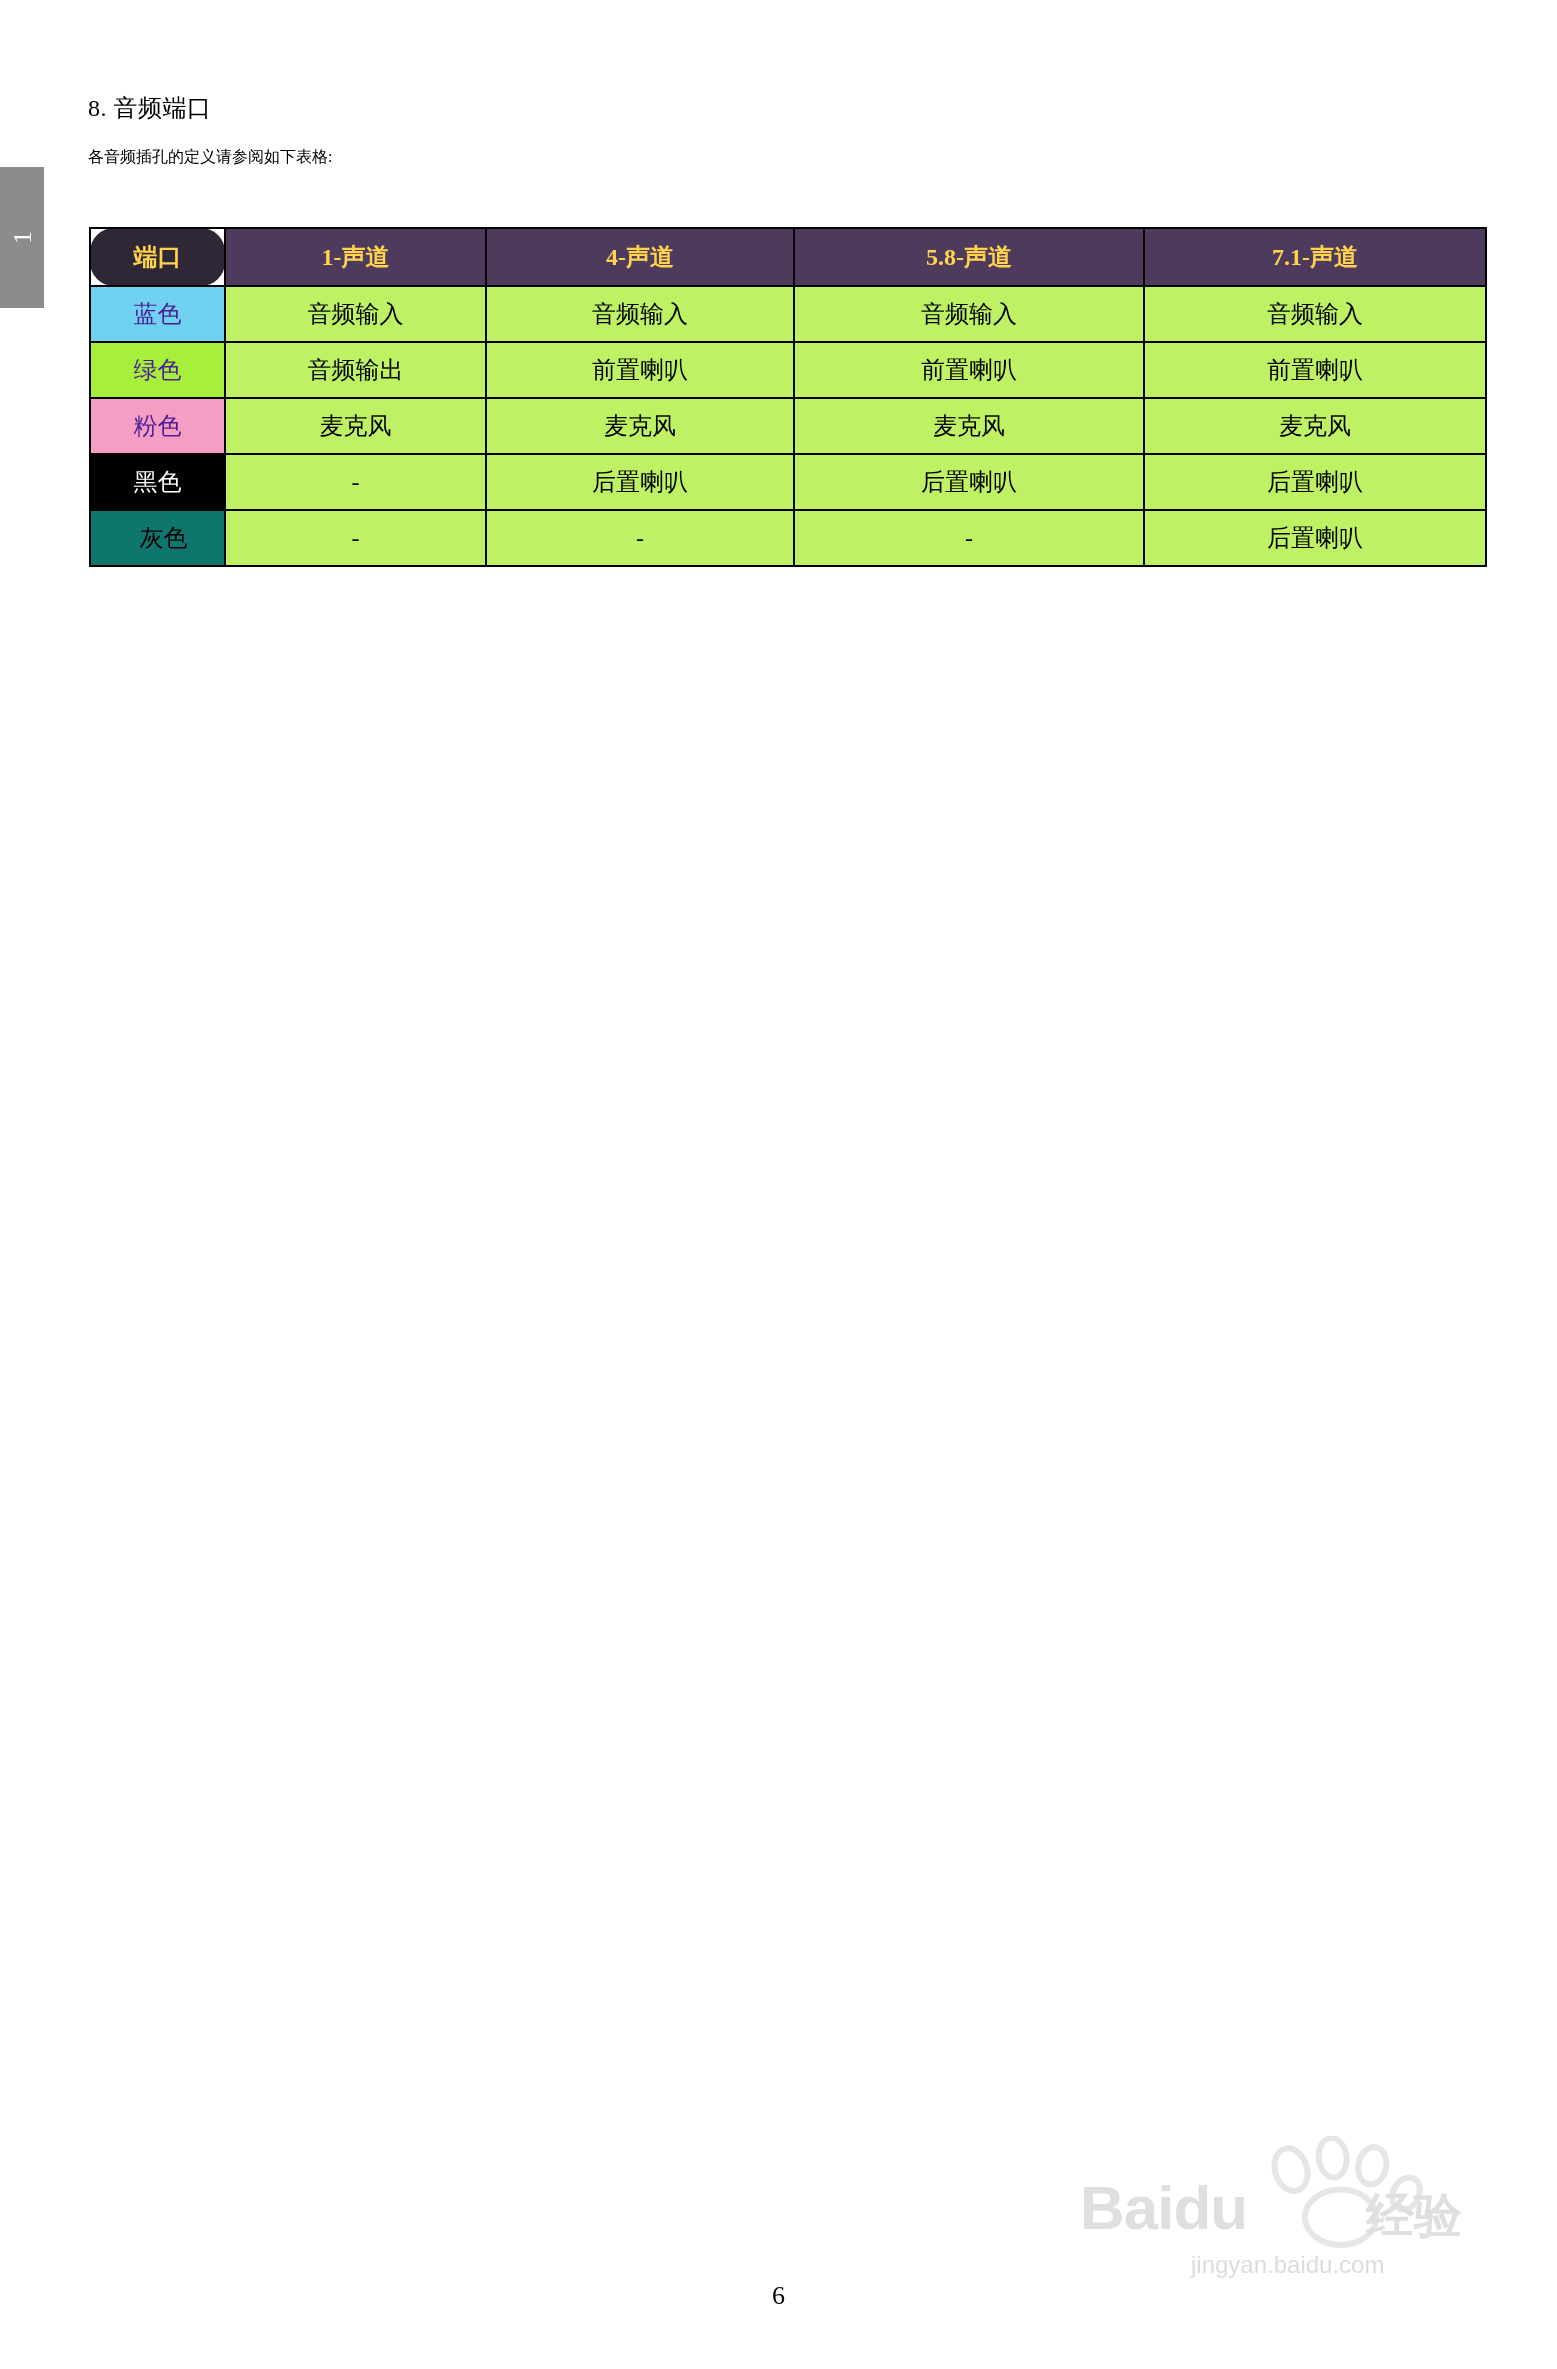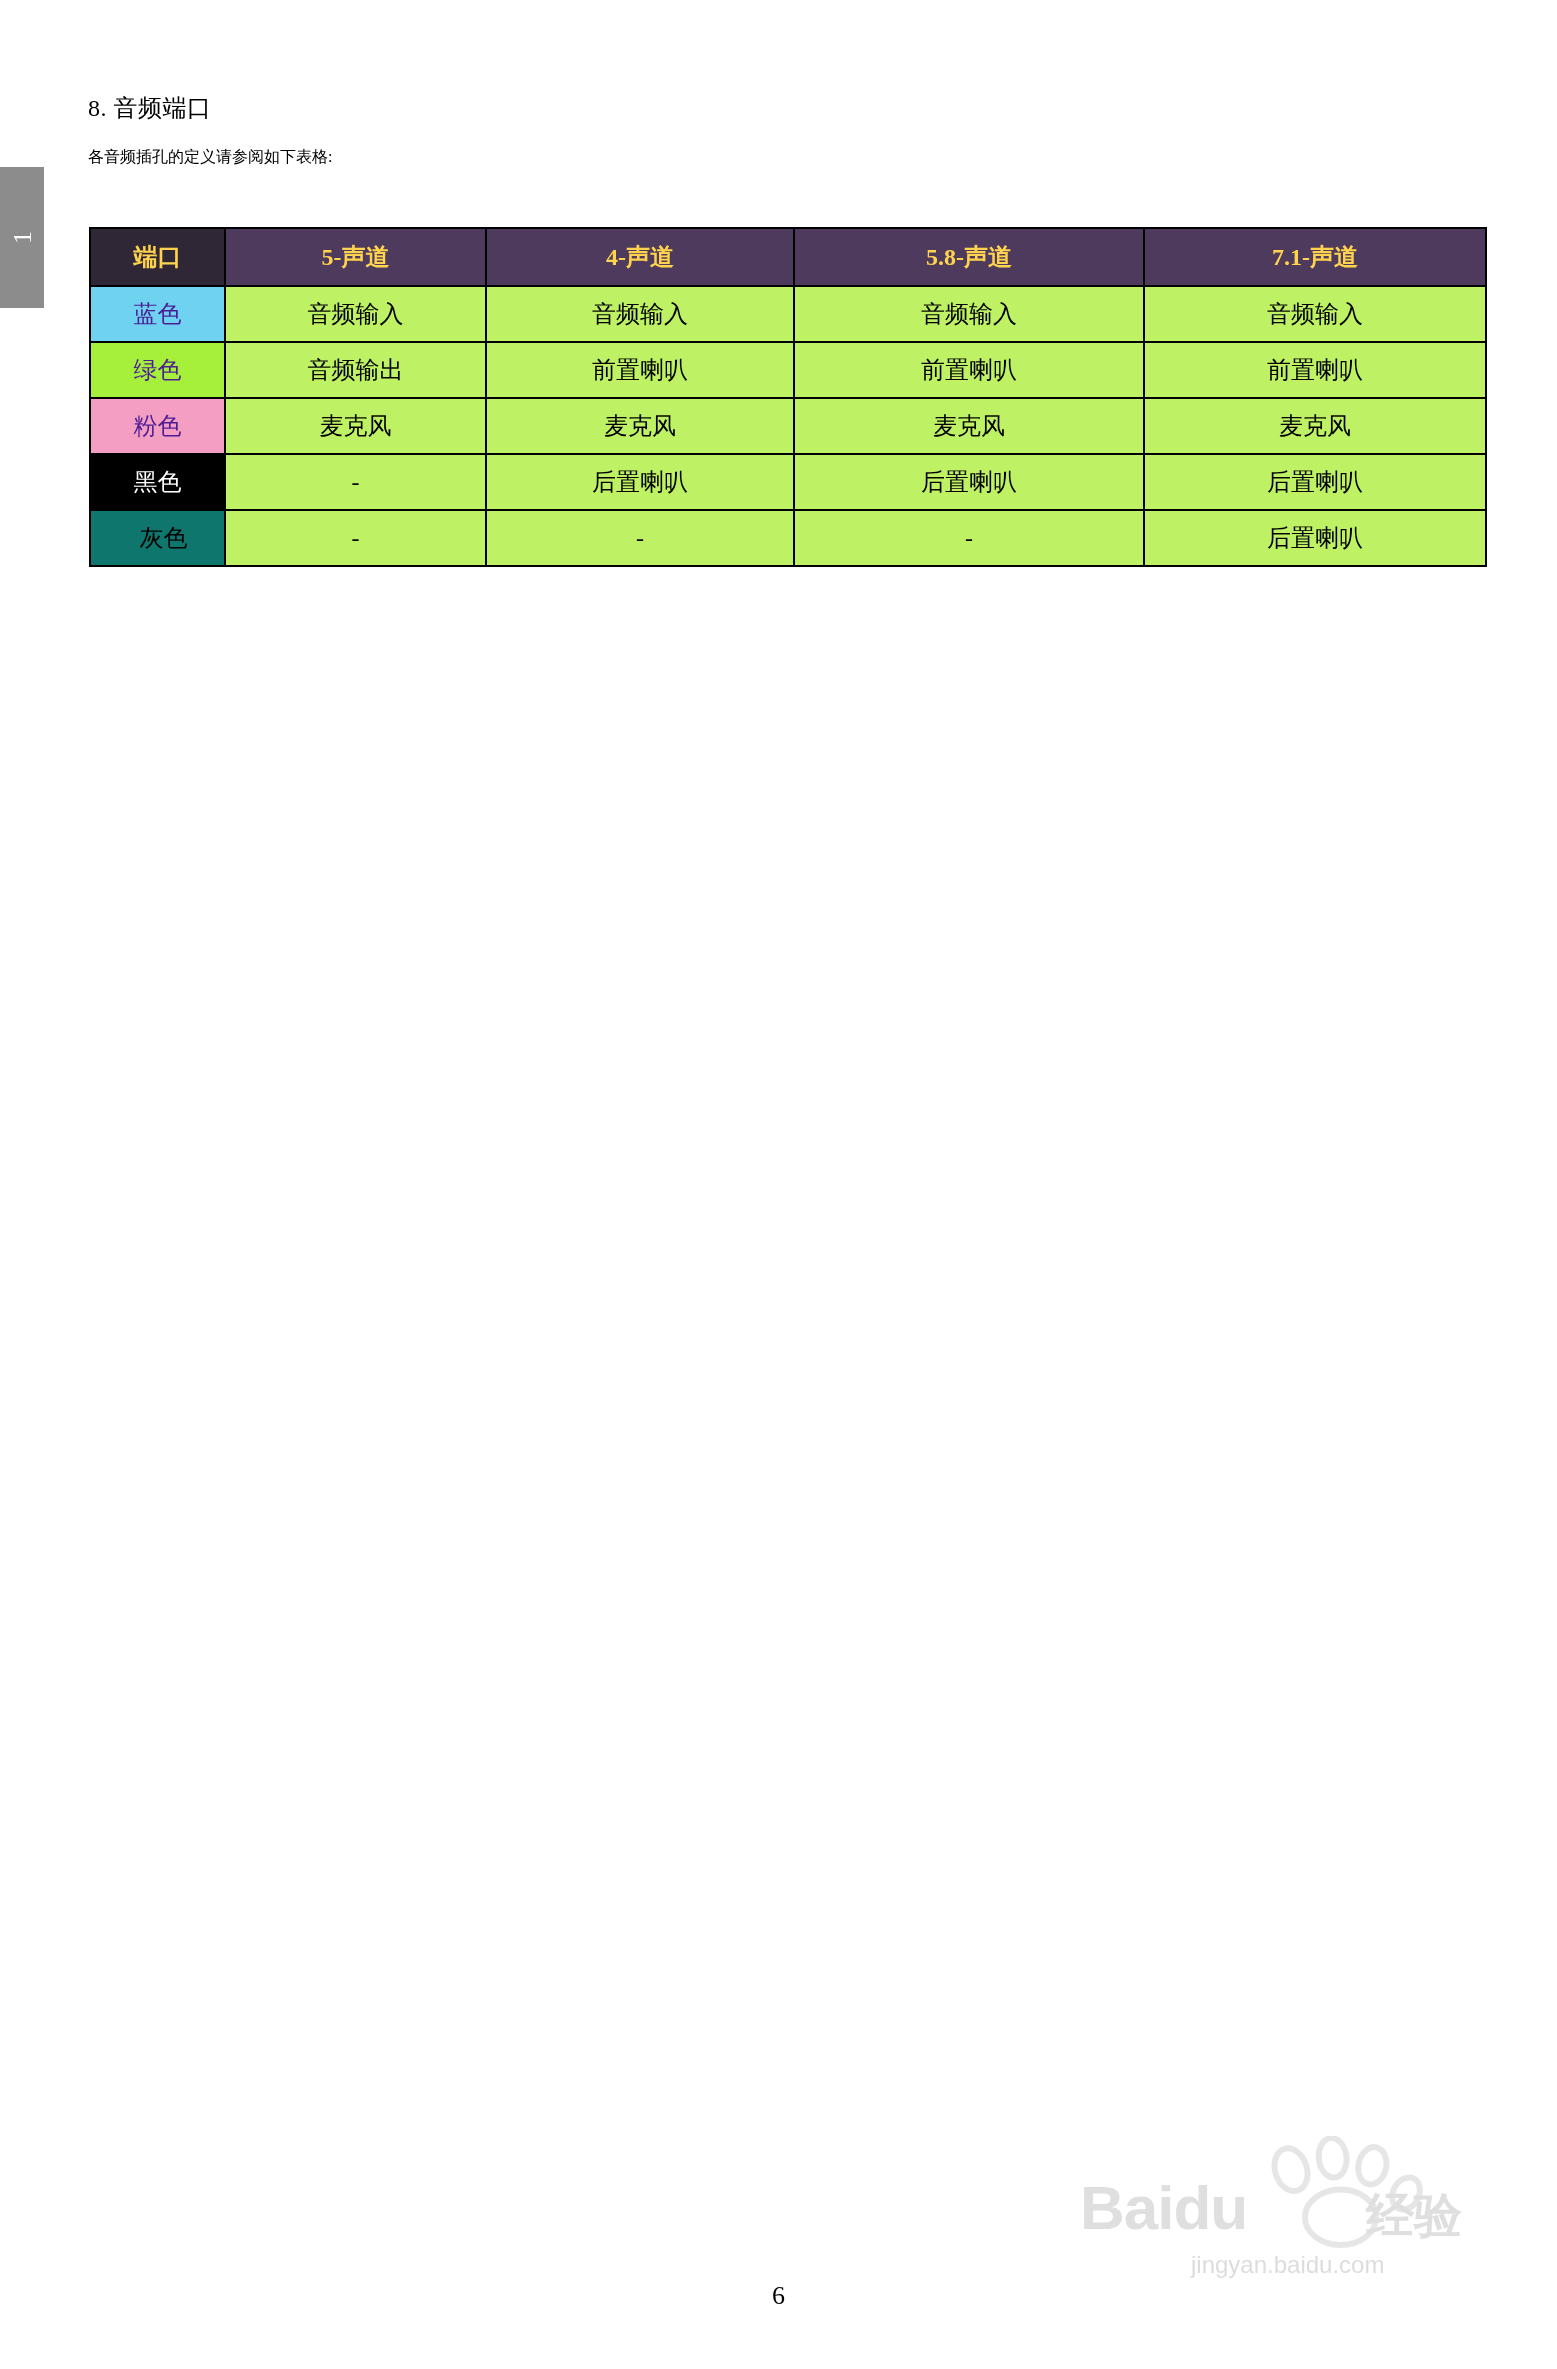--- a/index.html
+++ b/index.html
@@ -70,20 +70,21 @@
   }
   table.audio thead th{
     background:#4d3a5c;
     color:#ffd34d;
     height:56px;
     font-size:24px;
   }
   table.audio thead th.port-head{
     background:#2f2636;
     color:#ffd34d;
+    border-radius:24px;
   }
   td.label{
     font-size:24px;
     color:#4c1d95;
   }
   td.label.blue{background:#6ed2f0;}
   td.label.green{background:#a6f03c;}
   td.label.pink{background:#f59ec4;}
   td.label.orange{background:#f5b14a;}
   td.label.black{background:#000000;color:#ffffff;}
@@ -153,21 +154,21 @@
       <colgroup>
         <col class="c0">
           <col class="c1">
           <col class="c2">
           <col class="c3">
           <col class="c4">
       </colgroup>
       <thead>
         <tr>
           <th class="port-head">端口</th>
-          <th>5-声道</th>
+          <th>1-声道</th>
           <th>4-声道</th>
           <th>5.8-声道</th>
           <th>7.1-声道</th>
         </tr>
       </thead>
       <tbody>
         <tr>
           <td class="label blue">蓝色</td>
           <td class="val">音频输入</td>
           <td class="val">音频输入</td>

